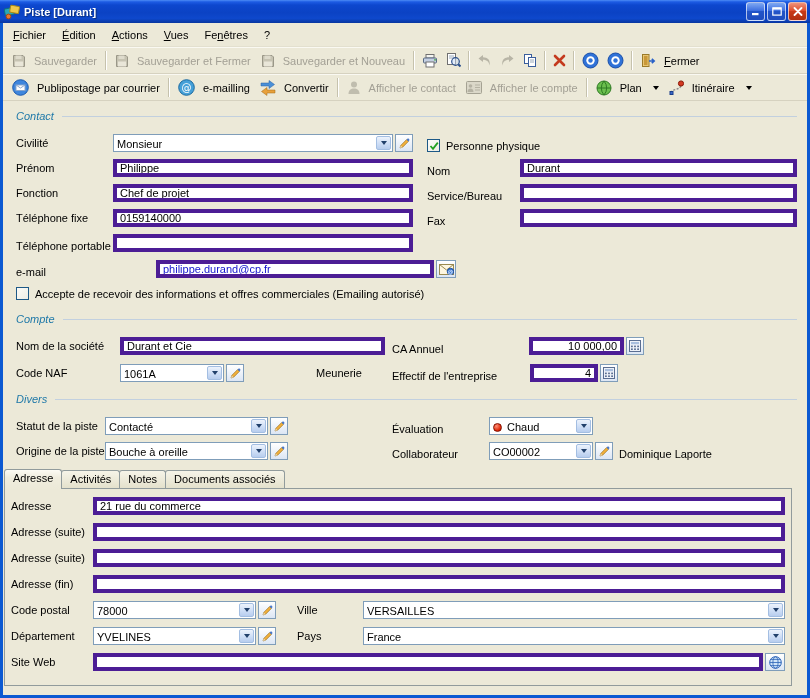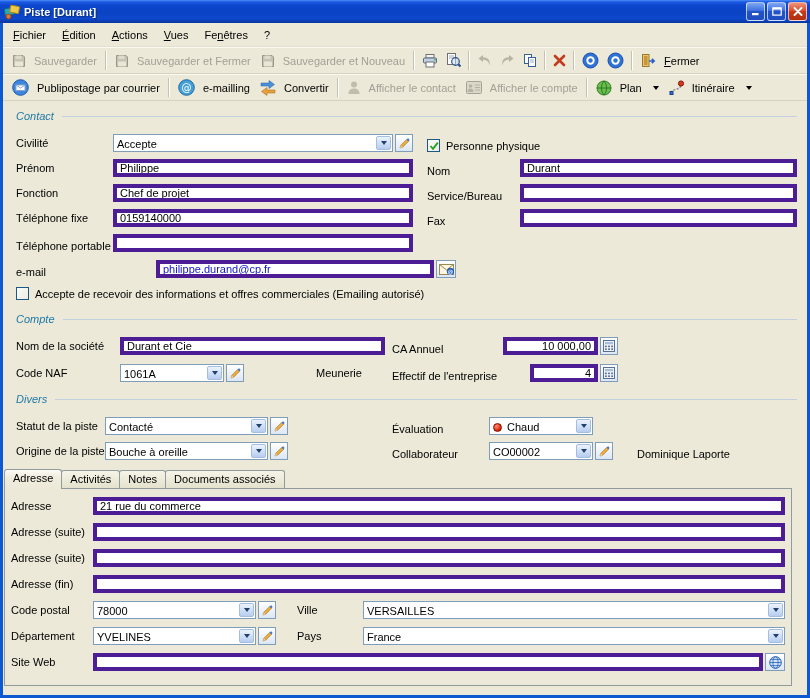--- a/index.html
+++ b/index.html
@@ -38,38 +38,38 @@
   .sec .st { color:#1E78A8; flex:none; }
   .sec .sline { flex:1; height:1px; background:#C2D0DF; margin-left:8px; }
   .frow { display:flex; align-items:flex-end; height:25px; }
   .frow.tall { height:26px;gap:43px; }
   .leftcol { flex:none; display:flex; align-items:center; }
   .lc-contact { width:411px; } .lc-compte { width:376px; } .lc-divers { width:376px; }
   .lab { flex:none; white-space:nowrap; }
   .w97{width:97px;} .w104{width:104px;} .w89{width:89px;} .w93{width:93px;} .w111{width:111px;} .w66{width:66px;}
   .grow { flex:1; min-width:0; }
   .tb { height:18px; border:4px solid #4c1d95; background:#fff; padding:0 3px; font:11px "Liberation Sans","DejaVu Sans",sans-serif; color:#000; }
-  .tb.num { text-align:right; }
+  .tb.num { text-align:right;margin-left:26px; }
   .tb.linkval { color:#1414CC; text-decoration:underline; }
   .fgroup { display:flex; align-items:center; }
   .w300 { width:300px; }
   .combo { display:flex; align-items:stretch; height:18px; background:#fff; border:1px solid #7F9DB9; min-width:0; }
   .combo .cval { flex:1; padding:2px 3px 0; white-space:nowrap; overflow:hidden; display:flex; align-items:center; }
   .combo .cbtn { flex:none; width:15px; margin:1px; border:1px solid #A3BEE2; border-radius:2px;
     background:linear-gradient(180deg,#EDF3FC 0%,#CEDEF6 55%,#B7CDEE 100%); display:flex; align-items:center; justify-content:center; }
   .arr { width:0; height:0; border-left:3px solid transparent; border-right:3px solid transparent; border-top:4px solid #21406B; }
   .sqbtn { width:18px; height:18px; margin-left:2px; flex:none; border:1px solid #7F9DB9;
     background:linear-gradient(180deg,#FFFFFF,#DCE6F4); display:inline-flex; align-items:center; justify-content:center; }
   .sqbtn.wide { width:20px; margin-left:2px; }
   .cbx { width:13px; height:13px; flex:none; border:1px solid #1D5987; background:linear-gradient(135deg,#FBFBF8,#EDEDE4);
     display:inline-flex; align-items:center; justify-content:center; margin-right:6px; }
   .dot { width:9px; height:9px; border-radius:50%; flex:none; margin-right:5px;
     background:radial-gradient(circle at 35% 30%,#FF9078,#E02808 65%,#A01000); border:1px solid #801000; }
   .post-text { margin-left:72px; white-space:nowrap; }
-  .post-name { margin-left:24px; white-space:nowrap; }
+  .post-name { margin-left:6px; white-space:nowrap; }
 
   
   .tabwrap { padding:0 15px 0 1px; margin-top:8px; }
   .tabbar { display:flex; align-items:flex-end; height:20px; position:relative; z-index:2; }
   .tab { height:18px; padding:2px 8px 0; margin-top:2px; border:1px solid #919B9C; border-bottom:none;
     border-radius:3px 3px 0 0; background:linear-gradient(180deg,#F6F4E8,#E4E1CC); white-space:nowrap; }
   .tab + .tab { margin-left:-1px; }
   .tab.active { height:20px; margin-top:0; margin-bottom:-1px; z-index:3; position:relative;
     background:linear-gradient(180deg,#FCFBF4,#F0EDDE 40%,#ECE9D8); }
   .panel { border:1px solid #919B9C; background:#ECE9D8; padding:4px 6px 10px; position:relative; z-index:1; }
@@ -291,21 +291,21 @@
         <div class="sec">
           <span class="st">Contact</span>
           <span class="sline"></span>
         </div>
 
         <div class="frow">
           <div class="leftcol lc-contact">
             <span class="lab w97">Civilité</span>
             <div class="fgroup w300">
               <div class="combo grow">
-                <span class="cval">Accepte</span>
+                <span class="cval">Monsieur</span>
                 <span class="cbtn">
                     <span class="arr"></span>
                   </span>
               </div>
               <span class="sqbtn">
                 <svg width="11" height="11" viewBox="0 0 11 11">
                     <path d="M1 10 l0.8-2.6 L7.6 1.6 9.4 3.4 3.6 9.2z" fill="#F2B13C" stroke="#8A6212" stroke-width="0.6"></path>
                     <path d="M7.6 1.6 l1.8 1.8 0.8-0.8 c0.4-0.4 0.4-1 0-1.4 l-0.4-0.4 c-0.4-0.4-1-0.4-1.4 0z" fill="#4A78C8"></path>
                     <path d="M1 10 l0.8-2.6 1.8 1.8z" fill="#E8D8B8"></path>
                   </svg>

